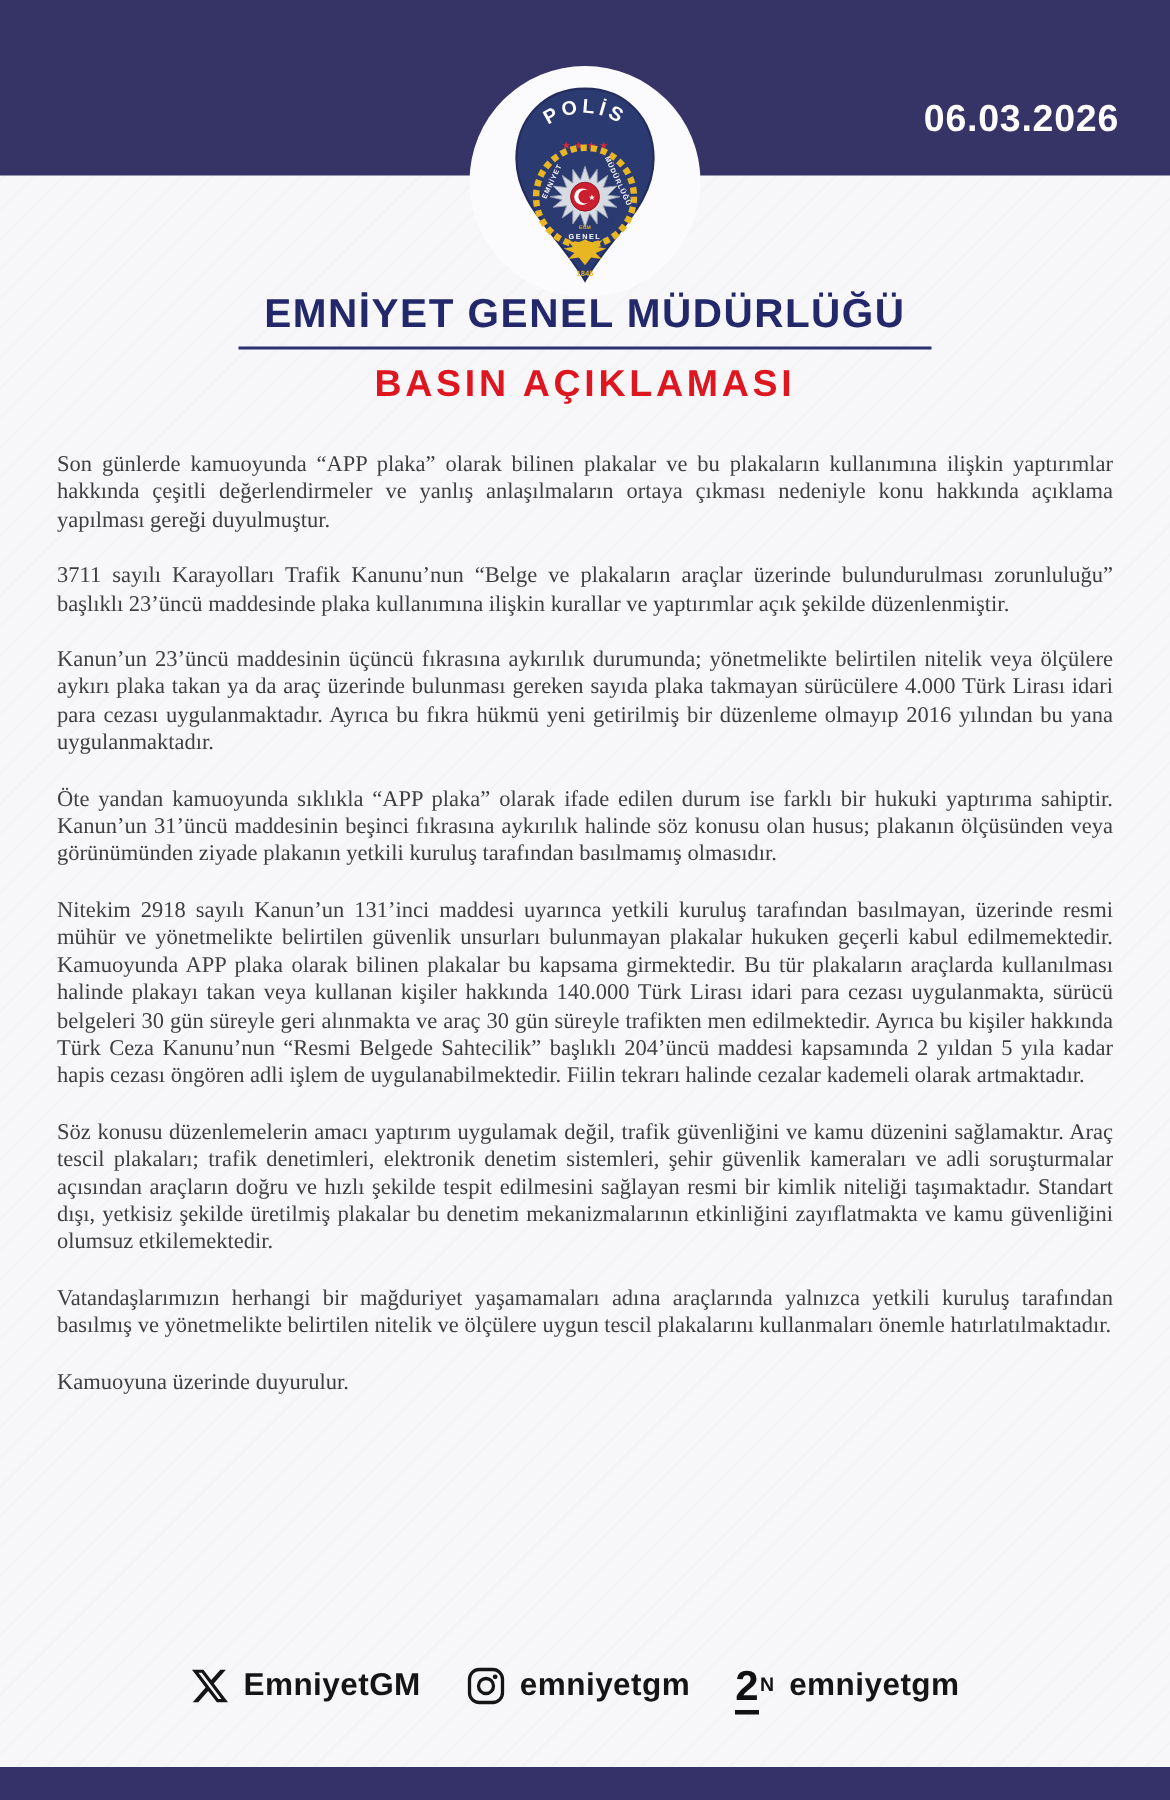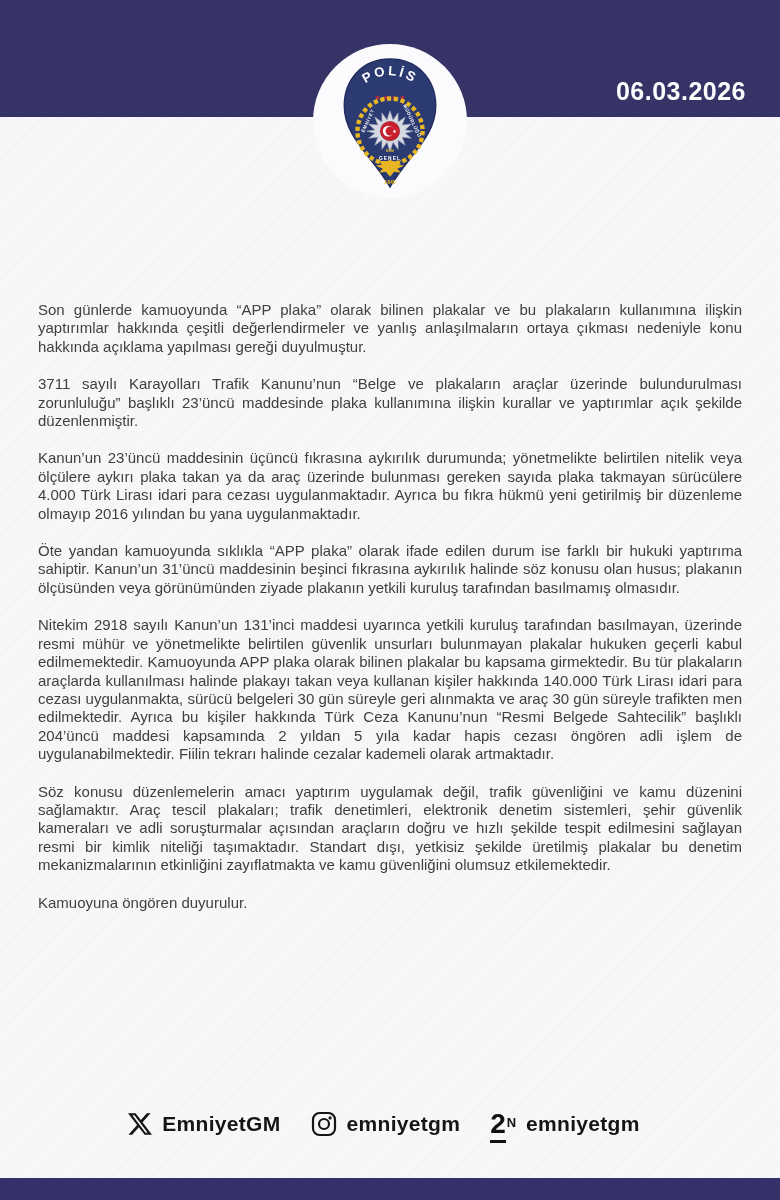--- a/index.html
+++ b/index.html
@@ -1,30 +1,30 @@
 <!DOCTYPE html>
 <html><head>
 <meta charset="utf-8">
 <style>
   html,body{margin:0;padding:0;}
   body{width:780px;height:1200px;font-family:"Liberation Sans",sans-serif;}
   .page{position:relative;width:780px;height:1200px;overflow:hidden;
         background:#f7f7f9;
         background-image:repeating-linear-gradient(135deg, rgba(120,120,140,0.025) 0 2px, rgba(0,0,0,0) 2px 14px);}
   .header-bar{position:absolute;top:0;left:0;width:780px;height:117px;background:#363467;}
-  .date{position:absolute;top:77px;right:34px;color:#fcfcfd;font-size:25px;font-weight:bold;letter-spacing:0.5px;}
+  .date{position:absolute;top:65px;right:34px;color:#fcfcfd;font-size:25px;font-weight:bold;letter-spacing:0.5px;}
   .emblem-circle{position:absolute;left:313px;top:44px;width:154px;height:154px;border-radius:50%;
         background:#fbfbfd;display:flex;align-items:center;justify-content:center;}
   .emblem-svg{width:106px;height:134px;margin-top:4px;}
   .title-wrap{position:absolute;top:194px;left:0;width:780px;text-align:center;}
   .main-title{margin:0;display:inline-block;font-size:27px;font-weight:bold;color:#23286b;letter-spacing:1px;}
   .title-underline{width:462px;height:2px;background:#2b3070;margin:6px auto 0;}
   .sub-title{margin:9px 0 0;font-size:25px;font-weight:bold;color:#de1620;letter-spacing:2.5px;}
   .content{position:absolute;top:301px;left:38px;width:704px;}
-  .content p{margin:0 0 19px;font-size:15px;line-height:18.4px;color:#3f3f3f;text-align:justify;}
+  .content p{margin:0 0 19px;font-size:15px;line-height:18.4px;color:#3f3f3f;text-align:justify;font-family:Liberation Serif, serif;}
   .social-row{position:absolute;top:1110px;left:0;width:768px;display:flex;justify-content:center;align-items:center;gap:30px;}
   .social-item{display:flex;align-items:center;gap:10px;cursor:pointer;}
   .social-handle{font-size:21px;font-weight:bold;color:#151515;letter-spacing:0.3px;}
   .x-icon svg,.ig-icon svg{display:block;}
   .nsosyal-logo{font-weight:bold;color:#111;line-height:1;}
   .nsosyal-base{font-size:28px;border-bottom:3px solid #111;padding-bottom:1px;}
   .nsosyal-sup{font-size:13px;vertical-align:super;font-weight:bold;margin-left:1px;}
   .bottom-bar{position:absolute;bottom:0;left:0;width:780px;height:22px;background:#343268;}
 </style>
 </head>
@@ -64,29 +64,35 @@
       <text transform="rotate(65 52 74)" x="52" y="51.5" text-anchor="middle" font-size="4.6" font-weight="bold" fill="#ffffff" letter-spacing="0.6">MÜDÜRLÜĞÜ</text>
       <text x="52" y="102" text-anchor="middle" font-size="4.8" font-weight="bold" fill="#ffffff" letter-spacing="1">GENEL</text>
       <text x="52" y="95" text-anchor="middle" font-size="3.4" font-weight="bold" fill="#e8b622">EGM</text>
 
       <path d="M52,102 C48,105 43,104 40,102 L44,107 L38,108 L45,111 L41,115 L48,114 L52,119 L56,114 L63,115 L59,111 L66,108 L60,107 L64,102 C61,104 56,105 52,102 Z" fill="#e8b622"></path>
 
       <text x="52" y="126" text-anchor="middle" font-size="5" font-weight="bold" fill="#e8b622">1845</text>
     </svg>
   </div>
 
+  <div class="title-wrap">
+    <h1 class="main-title">EMNİYET GENEL MÜDÜRLÜĞÜ</h1>
+    <div class="title-underline"></div>
+    <h2 class="sub-title">BASIN AÇIKLAMASI</h2>
+  </div>
 
   <div class="content">
     <p>Son günlerde kamuoyunda “APP plaka” olarak bilinen plakalar ve bu plakaların kullanımına ilişkin yaptırımlar hakkında çeşitli değerlendirmeler ve yanlış anlaşılmaların ortaya çıkması nedeniyle konu hakkında açıklama yapılması gereği duyulmuştur.</p>
     <p>3711 sayılı Karayolları Trafik Kanunu’nun “Belge ve plakaların araçlar üzerinde bulundurulması zorunluluğu” başlıklı 23’üncü maddesinde plaka kullanımına ilişkin kurallar ve yaptırımlar açık şekilde düzenlenmiştir.</p>
     <p>Kanun’un 23’üncü maddesinin üçüncü fıkrasına aykırılık durumunda; yönetmelikte belirtilen nitelik veya ölçülere aykırı plaka takan ya da araç üzerinde bulunması gereken sayıda plaka takmayan sürücülere 4.000 Türk Lirası idari para cezası uygulanmaktadır. Ayrıca bu fıkra hükmü yeni getirilmiş bir düzenleme olmayıp 2016 yılından bu yana uygulanmaktadır.</p>
     <p>Öte yandan kamuoyunda sıklıkla “APP plaka” olarak ifade edilen durum ise farklı bir hukuki yaptırıma sahiptir. Kanun’un 31’üncü maddesinin beşinci fıkrasına aykırılık halinde söz konusu olan husus; plakanın ölçüsünden veya görünümünden ziyade plakanın yetkili kuruluş tarafından basılmamış olmasıdır.</p>
     <p>Nitekim 2918 sayılı Kanun’un 131’inci maddesi uyarınca yetkili kuruluş tarafından basılmayan, üzerinde resmi mühür ve yönetmelikte belirtilen güvenlik unsurları bulunmayan plakalar hukuken geçerli kabul edilmemektedir. Kamuoyunda APP plaka olarak bilinen plakalar bu kapsama girmektedir. Bu tür plakaların araçlarda kullanılması halinde plakayı takan veya kullanan kişiler hakkında 140.000 Türk Lirası idari para cezası uygulanmakta, sürücü belgeleri 30 gün süreyle geri alınmakta ve araç 30 gün süreyle trafikten men edilmektedir. Ayrıca bu kişiler hakkında Türk Ceza Kanunu’nun “Resmi Belgede Sahtecilik” başlıklı 204’üncü maddesi kapsamında 2 yıldan 5 yıla kadar hapis cezası öngören adli işlem de uygulanabilmektedir. Fiilin tekrarı halinde cezalar kademeli olarak artmaktadır.</p>
     <p>Söz konusu düzenlemelerin amacı yaptırım uygulamak değil, trafik güvenliğini ve kamu düzenini sağlamaktır. Araç tescil plakaları; trafik denetimleri, elektronik denetim sistemleri, şehir güvenlik kameraları ve adli soruşturmalar açısından araçların doğru ve hızlı şekilde tespit edilmesini sağlayan resmi bir kimlik niteliği taşımaktadır. Standart dışı, yetkisiz şekilde üretilmiş plakalar bu denetim mekanizmalarının etkinliğini zayıflatmakta ve kamu güvenliğini olumsuz etkilemektedir.</p>
-    <p>Kamuoyuna öngören duyurulur.</p>
+    <p>Vatandaşlarımızın herhangi bir mağduriyet yaşamamaları adına araçlarında yalnızca yetkili kuruluş tarafından basılmış ve yönetmelikte belirtilen nitelik ve ölçülere uygun tescil plakalarını kullanmaları önemle hatırlatılmaktadır.</p>
+    <p>Kamuoyuna üzerinde duyurulur.</p>
   </div>
 
   <div class="social-row">
 
     <div class="social-item">
       <span class="x-icon">
         <svg width="24" height="24" viewBox="0 0 24 24">
           <path fill="#151515" d="M18.9 1.15h3.68l-8.04 9.19L24 22.85h-7.41l-5.8-7.58-6.64 7.58H.47l8.6-9.83L0 1.15h7.59l5.24 6.93 6.07-6.93zm-1.29 19.5h2.04L6.48 3.24H4.3l13.31 17.41z"></path>
         </svg>
       </span>

